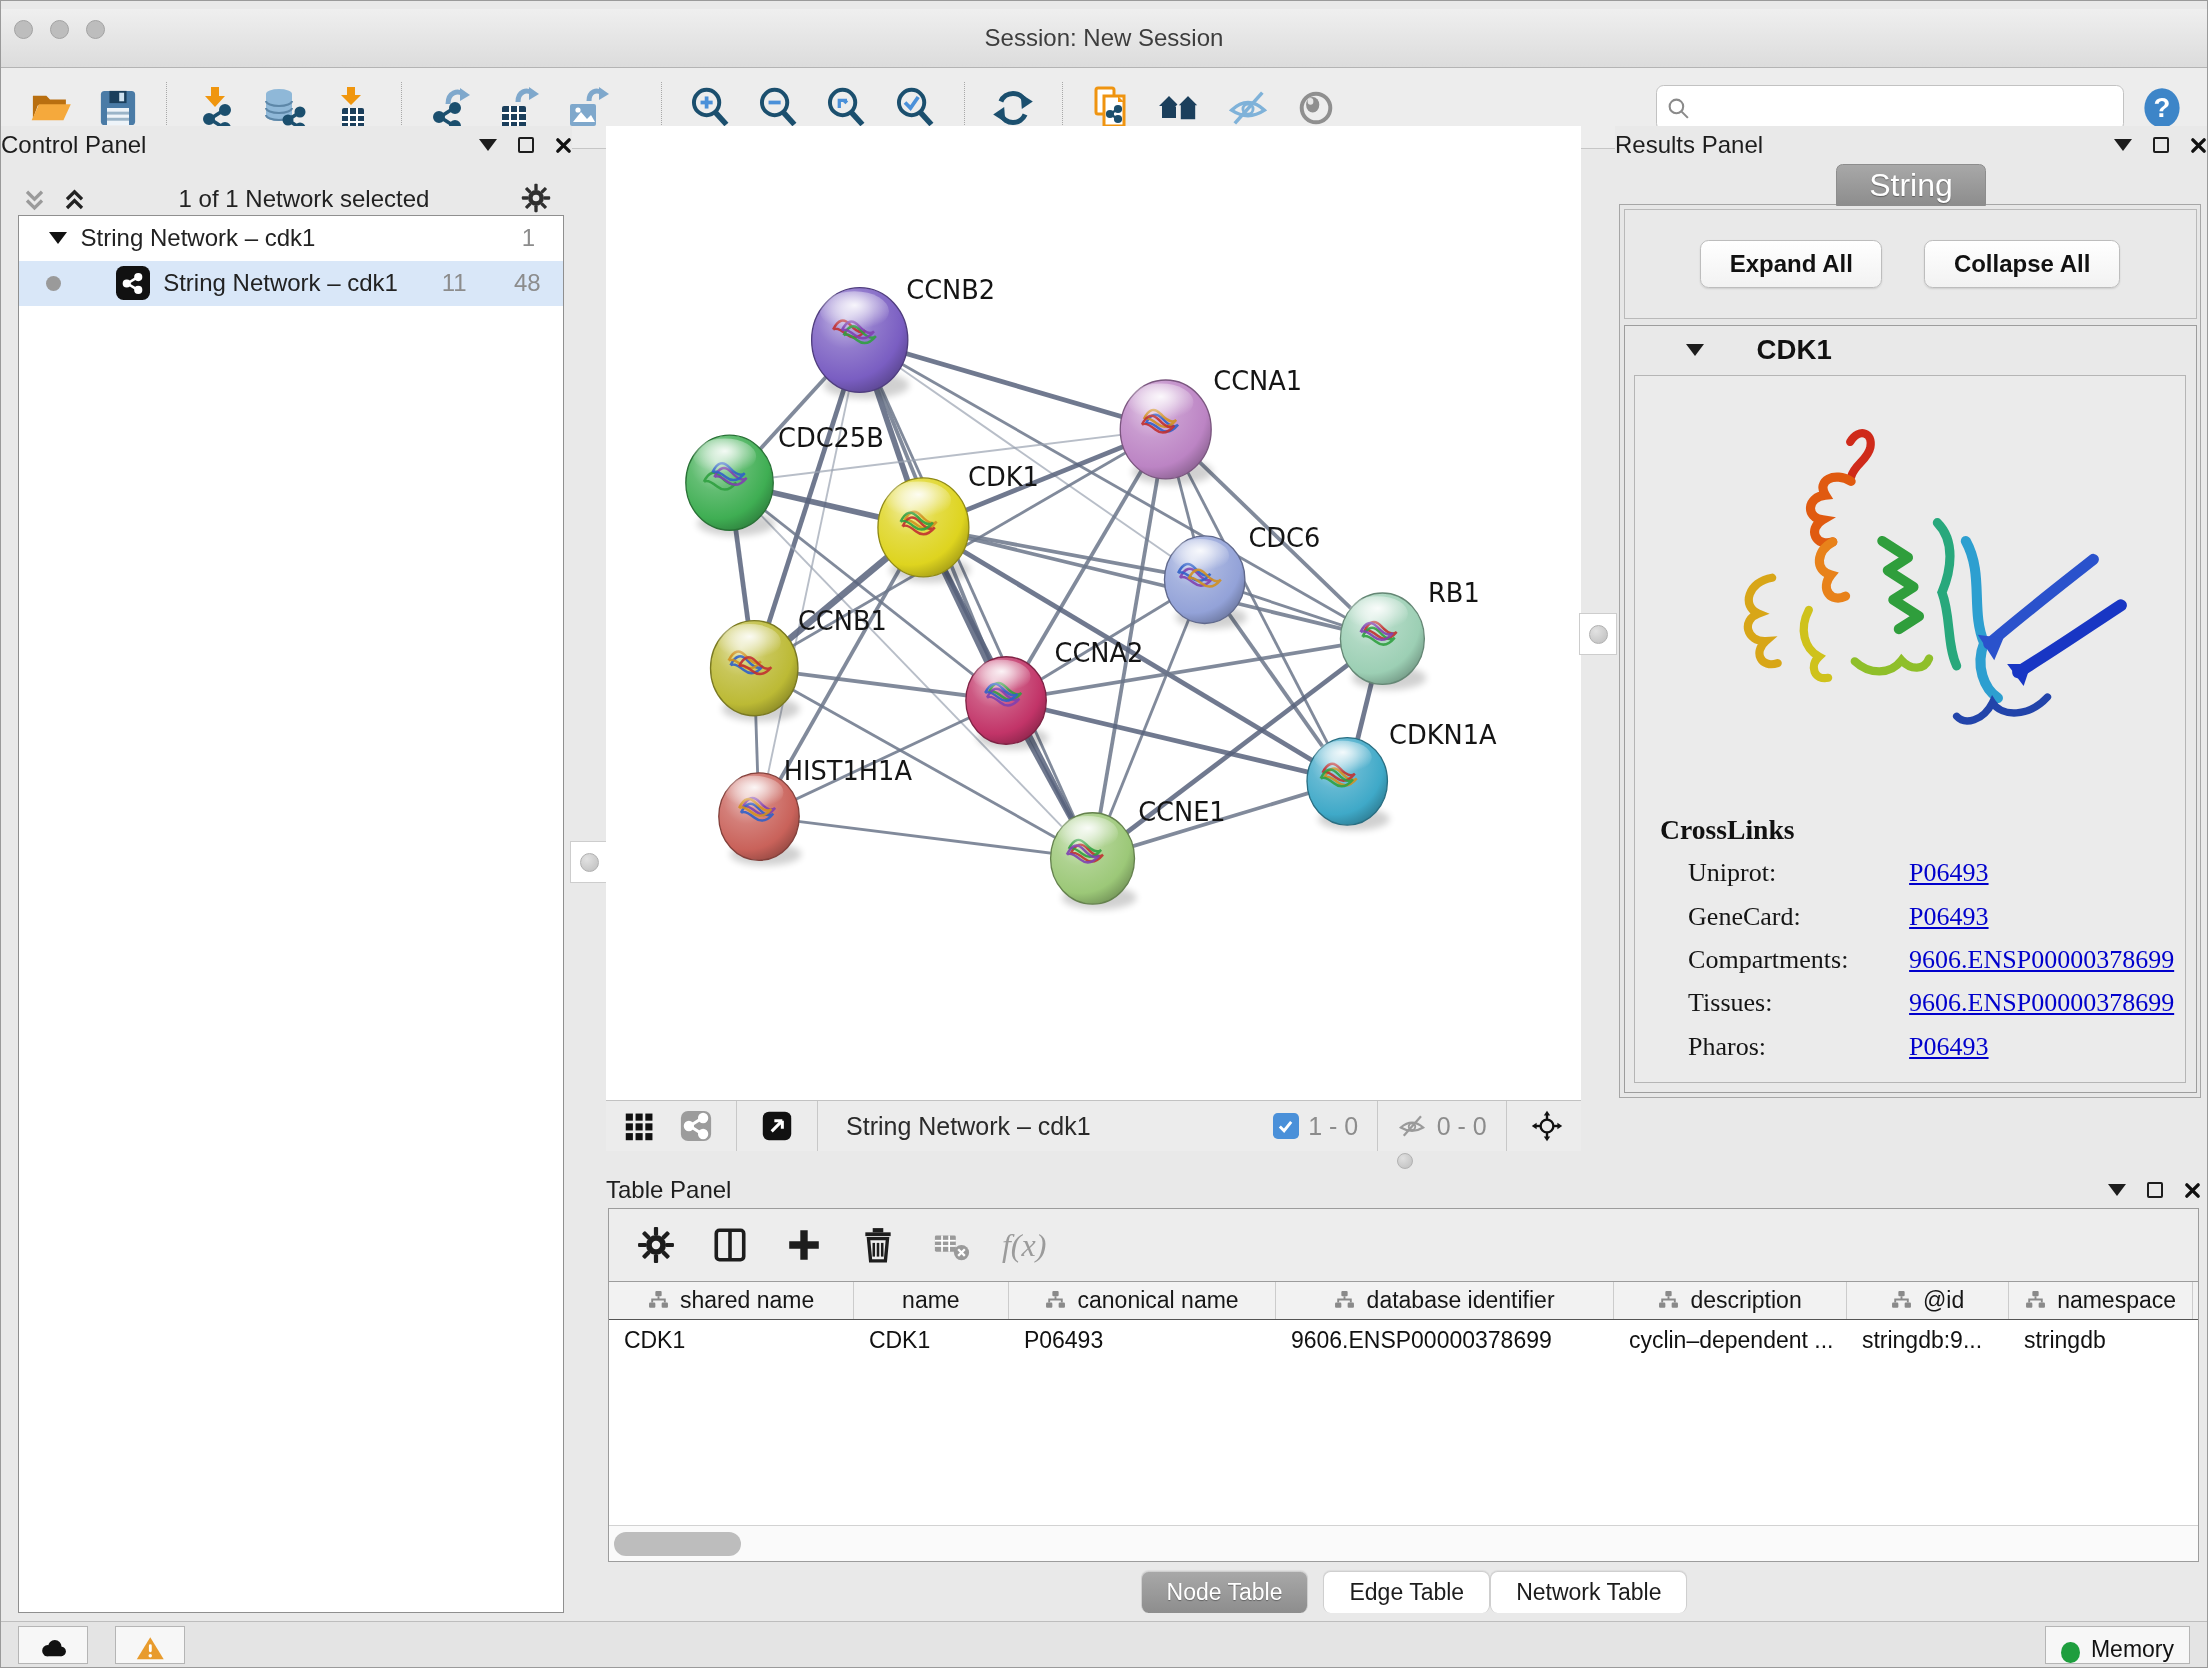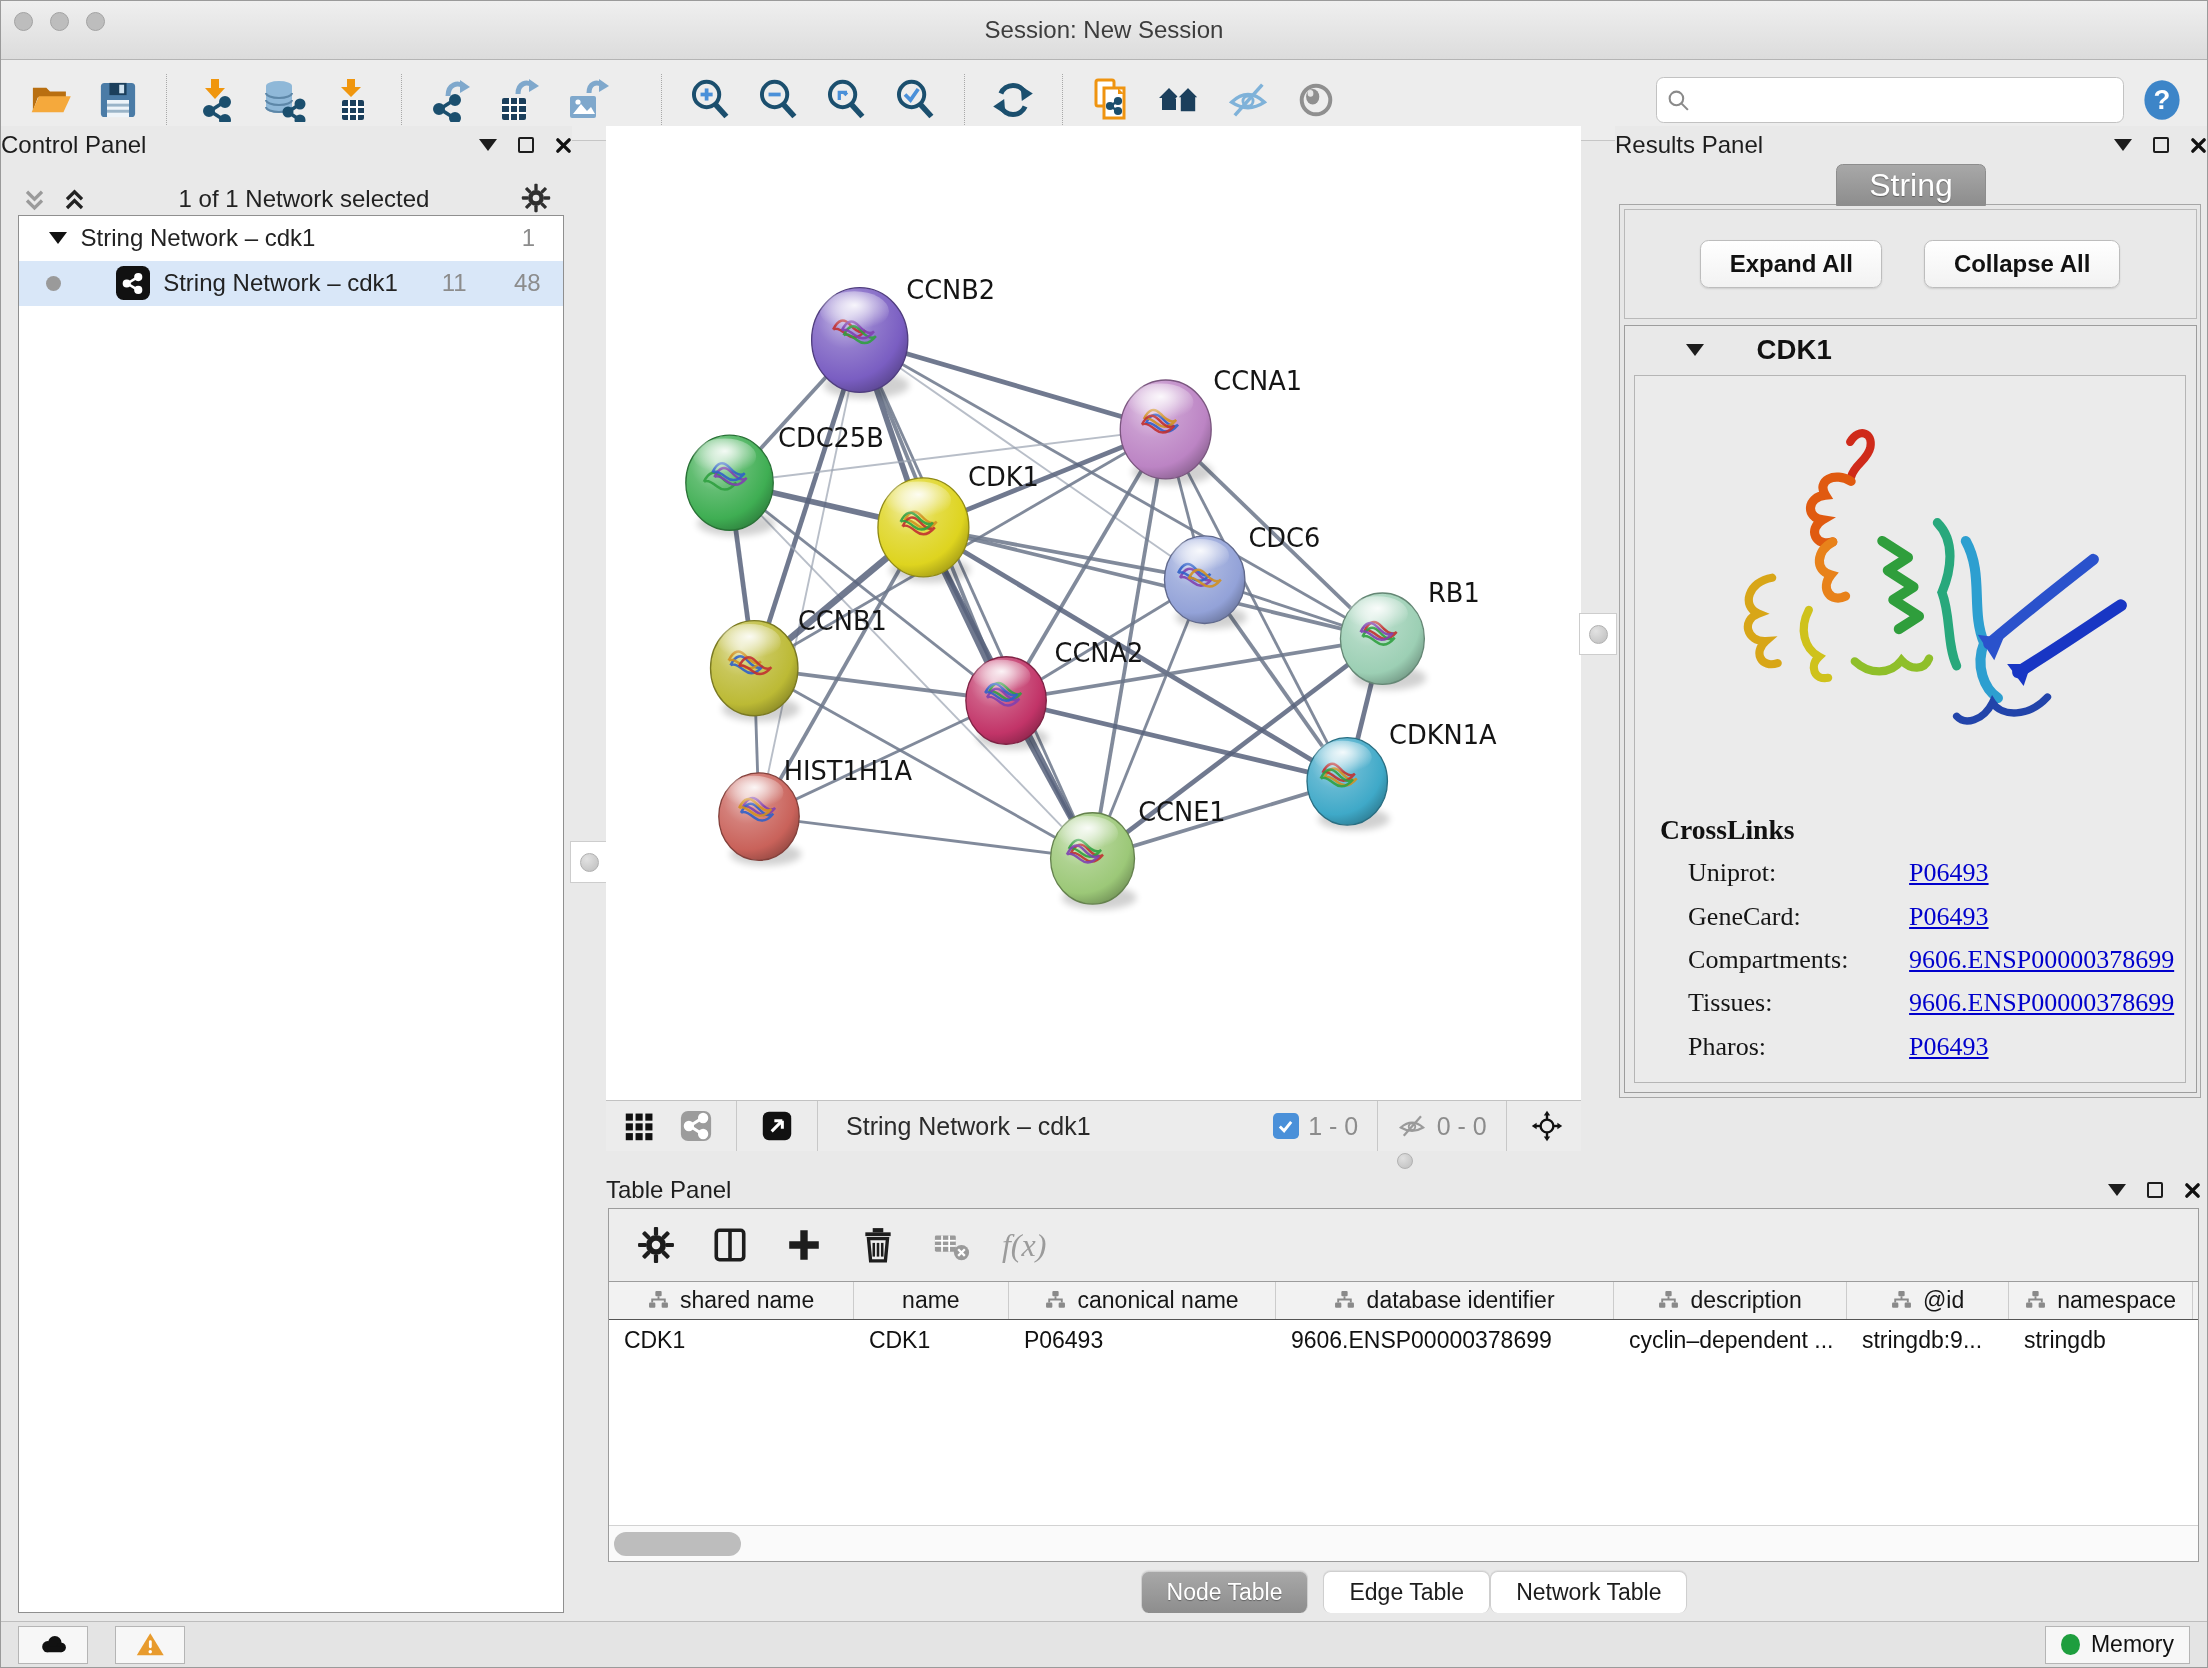--- a/index.html
+++ b/index.html
@@ -3,21 +3,21 @@
 <meta charset="utf-8">
 <style>
   * { margin:0; padding:0; box-sizing:border-box; }
   html,body { background:#d5d5d5; }
   .app { position:relative; width:2208px; height:1668px; background:#e9e9e9;
          font-family:"Liberation Sans",sans-serif; color:#222; overflow:hidden;
          border:1px solid #9a9a9a; }
 
   
   .titlebar { height:59px; background:linear-gradient(#efefef,#dcdcdc);
-              border-bottom:1px solid #b4b4b4; display:flex; align-items:center; position:relative; }
+              border-bottom:1px solid #b4b4b4; display:flex; align-items:center; position:relative;margin-top:8px; }
   .tl-dots { position:absolute; left:13.3px; top:11.4px; display:flex; gap:17px; }
   .tl-dot { width:19px; height:19px; border-radius:50%; background:#bdbdbd; border:1px solid #a3a3a3; }
   .win-title { margin:0 auto; font-size:24px; color:#3d3d3d; }
 
   
   .toolbar { height:81px; background:#ededed; border-bottom:1px solid #c6c6c6;
              display:flex; align-items:center; padding:0 21px; gap:13.3px; }
   .tbtn { width:55px; height:55px; display:flex; align-items:center; justify-content:center; cursor:default; }
   .tbtn svg { width:44px; height:44px; }
   .tsep { width:0; height:53px; border-left:1.9px dotted #a8a8a8; margin:0 7.6px; }
@@ -114,21 +114,21 @@
   .th svg { width:21px; height:21px; flex:none; }
   .trowdata { display:flex; height:40px; align-items:center; }
   .td { font-size:23px; color:#111; padding-left:15px; overflow:hidden; white-space:nowrap; flex:none; }
   .hscroll { height:36px; background:#fafafa; border-top:1px solid #d2d2d2; position:relative; }
   .hthumb { position:absolute; left:4.8px; top:5.7px; width:127px; height:24px; background:#bdbdbd; border-radius:12.4px; }
   .tabletabs { height:59px; display:flex; align-items:center; justify-content:center; }
 
   
   .statusbar { position:absolute; bottom:0; left:0; right:0; height:46px; background:#e4e4e4;
                border-top:1px solid #bdbdbd; display:flex; align-items:center; padding:0 17px; gap:27px; }
-  .sbtn { height:38px; background:#f7f7f7; border:1.9px solid #b5b5b5; display:flex; align-items:center; justify-content:center; padding:0 15px; gap:11.4px; }
+  .sbtn { height:38px; background:#f7f7f7; border:1.9px solid #b5b5b5; display:flex; align-items:flex-end; justify-content:center; padding:0 15px; gap:11.4px; }
   .sbtn svg { width:28.5px; height:28.5px; }
   .memdot { width:21px; height:21px; border-radius:50%; }
   .memlabel { font-size:23px; color:#111; }
   .sspacer { flex:1; }
 </style>
 </head>
 <body>
 
 <div class="app">
 

